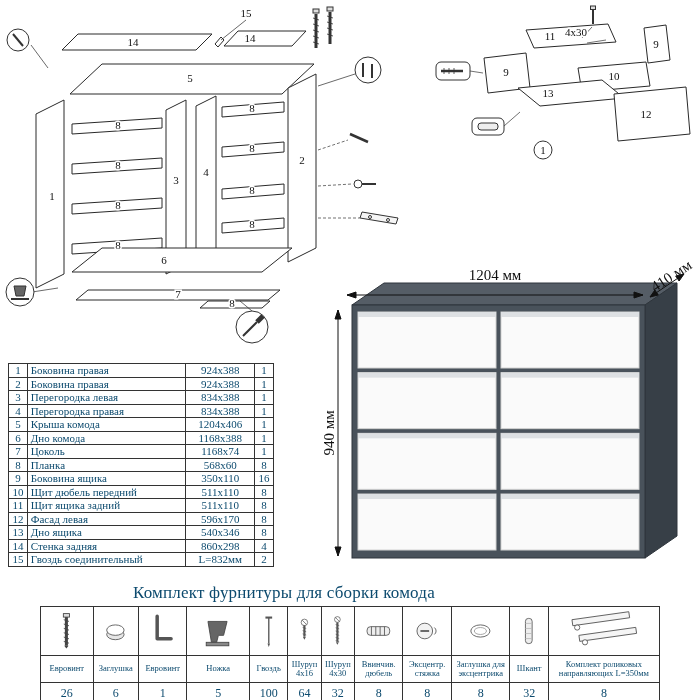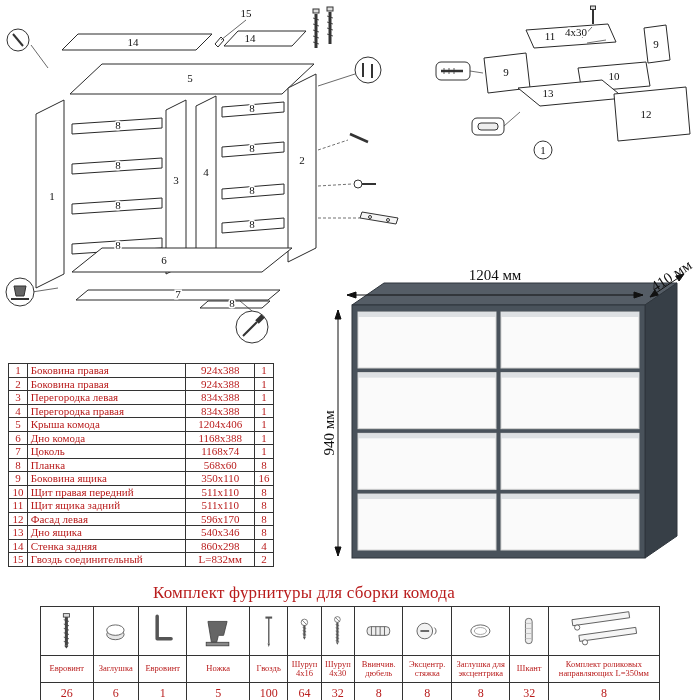--- a/index.html
+++ b/index.html
@@ -1,30 +1,30 @@
 <!DOCTYPE html>
 <html><head>
 <meta charset="utf-8">
 <style>
   html,body{margin:0;padding:0;background:#fff;}
   .page{position:relative;width:700px;height:700px;background:#fff;overflow:hidden;
-        font-family:"Liberation Serif",serif;color:#b91c1c;}
+        font-family:"Liberation Serif",serif;color:#0c4a6e;}
   svg{position:absolute;}
   .plbl{font-family:"Liberation Serif",serif;font-size:11px;fill:#111;
         paint-order:stroke;stroke:#fff;stroke-width:3px;}
   .dim{font-family:"Liberation Serif",serif;font-size:15px;fill:#111;}
   
   .parts-table{position:absolute;left:8px;top:363px;border-collapse:collapse;table-layout:fixed;width:266px;}
   .parts-table td{border:1px solid #333;font-size:11px;line-height:12.5px;height:12.5px;
                   padding:0 3px;white-space:nowrap;overflow:hidden;}
   .parts-table td.ac{text-align:center;padding:0 1px;}
   .parts-table td.al{text-align:left;}
   
   .hw-title{position:absolute;top:583px;left:0;width:568px;text-align:center;
-            font-size:17px;letter-spacing:0.2px;padding-left:20px;}
+            font-size:17px;letter-spacing:0.2px;}
   .hw-table{position:absolute;left:40px;top:606px;width:620px;border-collapse:collapse;table-layout:fixed;}
   .hw-table td{border:1px solid #333;text-align:center;vertical-align:middle;overflow:hidden;}
   .hw-icon-cell{height:46px;}
   .hw-icon-cell svg{position:static;height:40px;max-width:95%;vertical-align:middle;}
   .hw-name{font-size:8.5px;line-height:9.5px;height:24px;padding:1px;}
   .hw-qty{font-size:12px;height:18px;}
 </style>
 </head>
 <body>
 
@@ -250,21 +250,21 @@
           <td class="ac">8</td>
         </tr>
         <tr>
           <td class="ac">9</td>
           <td class="al">Боковина ящика</td>
           <td class="ac">350x110</td>
           <td class="ac">16</td>
         </tr>
         <tr>
           <td class="ac">10</td>
-          <td class="al">Щит правая передний</td>
+          <td class="al">Щит дюбель передний</td>
           <td class="ac">511x110</td>
           <td class="ac">8</td>
         </tr>
         <tr>
           <td class="ac">11</td>
           <td class="al">Щит ящика задний</td>
           <td class="ac">511x110</td>
           <td class="ac">8</td>
         </tr>
         <tr>

